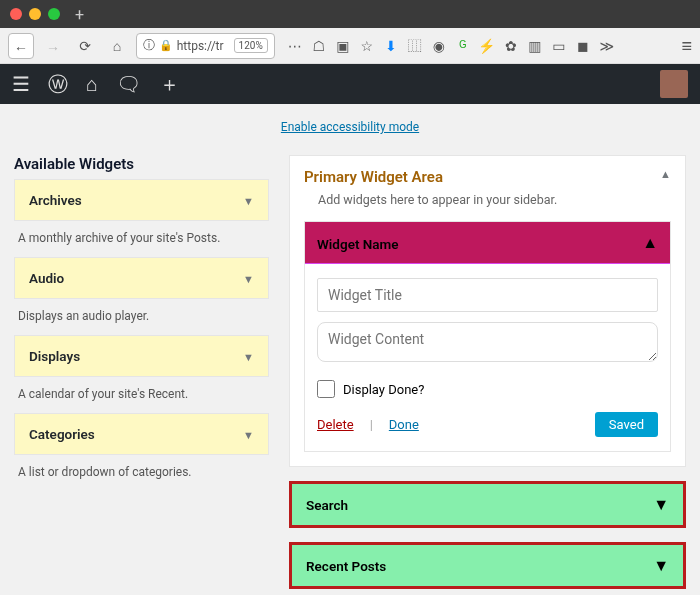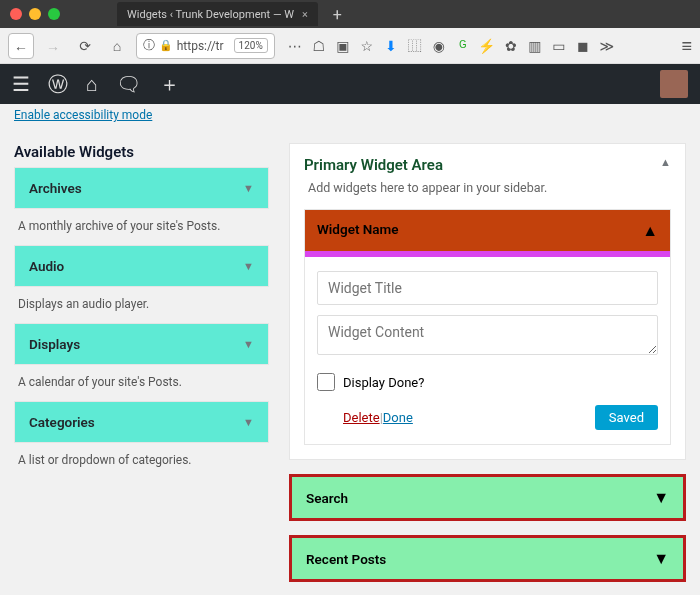--- a/index.html
+++ b/index.html
@@ -24,73 +24,69 @@
 .ticon { width: 16px; height: 16px; font-size: 14px; color: #555; cursor: pointer; display:flex; align-items:center; justify-content:center; }
 .hamb { margin-left: auto; font-size: 18px; color: #555; cursor: pointer; }
 
 
 .adminbar { height: 40px; background: #23282d; display: flex; align-items: center; padding: 0 12px; gap: 18px; color: #ddd; }
 .adminbar .aicon { font-size: 20px; color: #ddd; cursor: pointer; }
 .avatar { margin-left: auto; width: 28px; height: 28px; background: #965; border-radius: 2px; }
 
 
 .content { background: #f1f1f1; padding: 0 14px 20px; height: calc(595px - 28px - 36px - 40px); overflow: auto; }
-.a11y { text-align: left; padding-top: 0; }
+.a11y { text-align: center; padding-top: 12px; }
 .a11y a { color: #0073aa; font-size: 12px; text-decoration: underline; }
 .header { display: flex; align-items: center; gap: 14px; margin: 4px 0 16px; }
 .header h1 { font-size: 24px; font-weight: 400; color: #23282d; }
 .prevbtn { border: 1px solid #ccc; background: #fff; color: #0073aa; font-weight: 600; font-size: 13px; padding: 8px 14px; border-radius: 3px; cursor: pointer; }
 
 .cols { display: flex; gap: 20px; }
 .left { width: 255px; }
 .right { flex: 1; }
 
 .left h3 { font-size: 15px; font-weight: 600; margin-bottom: 6px; color: #0f172a; }
 .left .desc { font-size: 12.5px; color: #555; line-height: 1.5; margin-bottom: 12px; }
 
-.wbox { background: #5eead4; border: 1px solid #e5e5e5; padding: 12px 14px; display: flex; justify-content: space-between; align-items: center; cursor: pointer; }
+.wbox { background: #fef9c3; border: 1px solid #e5e5e5; padding: 12px 14px; display: flex; justify-content: space-between; align-items: flex-end; cursor: pointer; }
 .wbox .wname { font-weight: 600; font-size: 13.5px; color: #23282d; }
 .wbox .chev { color: #72777c; font-size: 11px; }
 .wdesc { font-size: 12px; color: #555; padding: 10px 4px 12px; }
 
 
 .area { background: #fff; border: 1px solid #e5e5e5; }
 .areahdr { padding: 12px 14px 0; display: flex; justify-content: space-between; align-items: start; }
-.areahdr h3 { font-size: 15px; font-weight: 600; color: #14532d; }
+.areahdr h3 { font-size: 15px; font-weight: 600; color: #a16207; }
 .areahdr .chev { color: #72777c; font-size: 11px; cursor: pointer; }
-.areadesc { font-size: 12.5px; color: #666; padding: 6px 18px 14px; }
+.areadesc { font-size: 12.5px; color: #666; padding: 6px 28px 14px; }
 
 .widgetopen { margin: 0 14px 14px; border: 1px solid #e5e5e5; }
-.whdr { background: #c2410c; padding: 11px 12px; display: flex; justify-content: space-between; align-items: flex-start; border-bottom: 6px solid #d946ef; cursor: pointer; }
+.whdr { background: #be185d; padding: 11px 12px; display: flex; justify-content: space-between; align-items: flex-end; border-bottom: 1px solid #d946ef; cursor: pointer; }
 .whdr .wname { font-weight: 600; font-size: 13.5px; }
 .wbody { padding: 14px 12px; }
 .tinput { width: 100%; border: 1px solid #ddd; padding: 8px 10px; font-size: 14px; color: #888; margin-bottom: 10px; border-radius: 2px; }
-.tarea { width: 100%; border: 1px solid #ddd; padding: 8px 10px; font-size: 14px; color: #888; height: 40px; resize: both; border-radius: 2px; margin-bottom: 14px; }
+.tarea { width: 100%; border: 1px solid #ddd; padding: 8px 10px; font-size: 14px; color: #888; height: 40px; resize: both; border-radius: 8px; margin-bottom: 14px; }
 .chkrow { display: flex; align-items: center; gap: 8px; font-size: 13px; margin-bottom: 14px; }
 .chkrow input { width: 18px; height: 18px; border: 1px solid #bbb; }
-.actions { display: flex; align-items: center; gap: 0; font-size: 13px; margin-left: 26px; }
+.actions { display: flex; align-items: center; gap: 16px; font-size: 13px; }
 .delete { color: #a00; text-decoration: underline; cursor: pointer; }
 .done { color: #0073aa; text-decoration: underline; cursor: pointer; }
 .sep { color: #aaa; }
 .saved { margin-left: auto; background: #00a0d2; color: #fff; padding: 5px 14px; border-radius: 3px; font-size: 13px; }
 
 .closedw { margin: 14px 0 0; background: #86efac; border: 3px solid #b91c1c; padding: 11px 14px; display: flex; justify-content: space-between; align-items: center; cursor: pointer; }
 .closedw .wname { font-weight: 600; font-size: 13.5px; }
 </style>
 </head>
 <body>
 
 <div class="titlebar">
   <div class="traffic tlr"></div>
   <div class="traffic tly"></div>
   <div class="traffic tlg"></div>
-  <div class="tab">
-    <span>Widgets ‹ Trunk Development — W</span>
-    <span class="tab-x">×</span>
-  </div>
   <div class="newtab">+</div>
 </div>
 
 <div class="urlbar">
   <div class="navbtn">←</div>
   <div class="navbtn noborder" style="color:#bbb">→</div>
   <div class="navbtn noborder">⟳</div>
   <div class="navbtn noborder">⌂</div>
   <div class="urlfield">
     <span>ⓘ</span>
@@ -147,21 +143,21 @@
       <div class="wbox">
         <span class="wname">Audio</span>
         <span class="chev">▼</span>
       </div>
       <div class="wdesc">Displays an audio player.</div>
 
       <div class="wbox">
         <span class="wname">Displays</span>
         <span class="chev">▼</span>
       </div>
-      <div class="wdesc">A calendar of your site's Posts.</div>
+      <div class="wdesc">A calendar of your site's Recent.</div>
 
       <div class="wbox">
         <span class="wname">Categories</span>
         <span class="chev">▼</span>
       </div>
       <div class="wdesc">A list or dropdown of categories.</div>
     </div>
 
     <div class="right">
       <div class="area">

